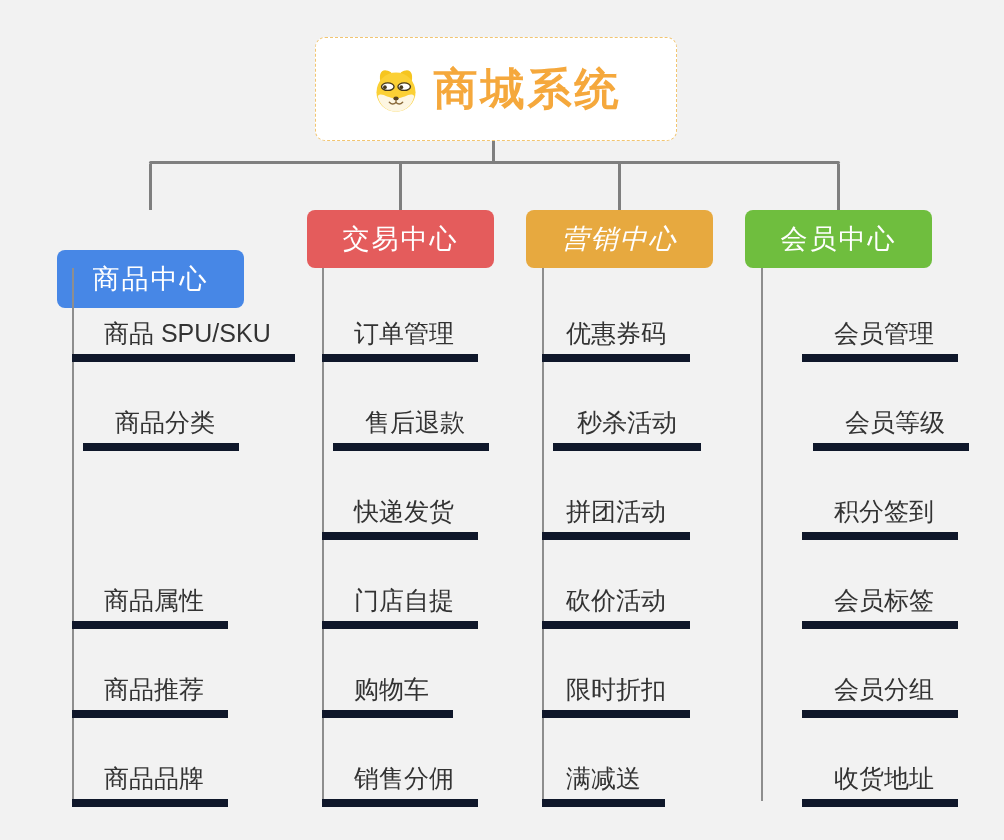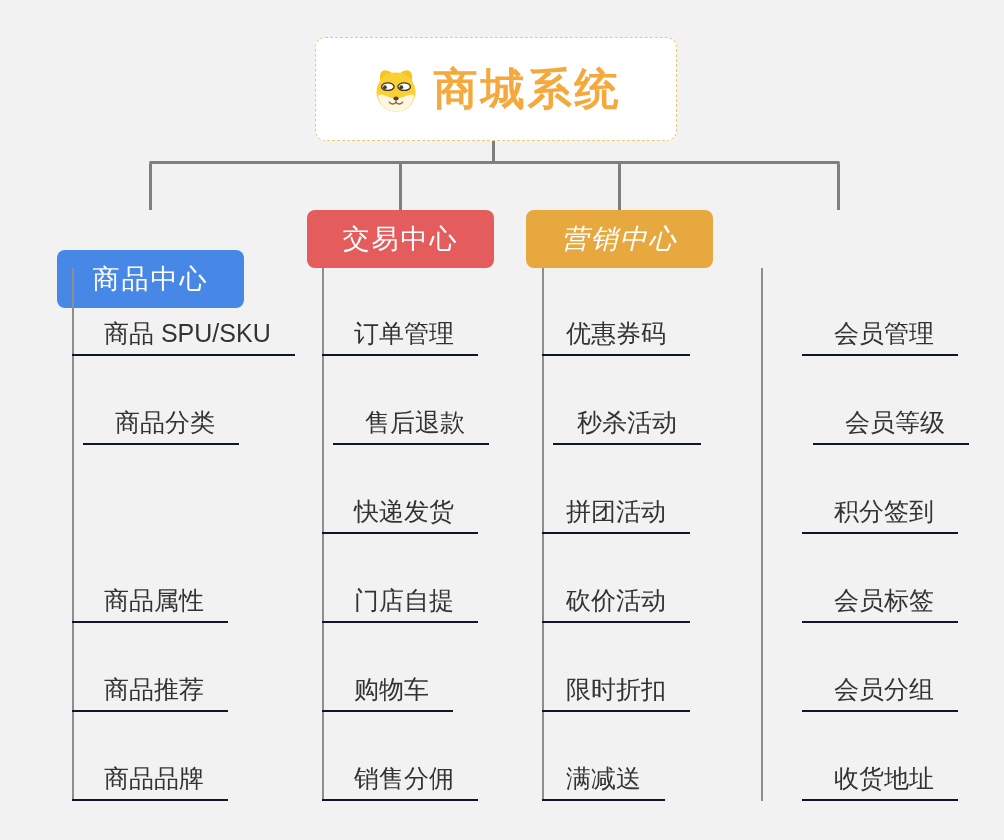--- a/index.html
+++ b/index.html
@@ -68,21 +68,21 @@
   .spine { position: absolute; top: 268px; width: 2px; height: 533px; background: #8e8e8e; }
   .sp0 { left: 72px; }
   .sp1 { left: 322px; }
   .sp2 { left: 542px; }
   .sp3 { left: 761px; }
   
   .leaf {
     position: absolute;
     height: 34px;
     padding: 0 24px 4px 32px;
-    border-bottom: 2px solid #0f172a;
+    border-bottom: 8px solid #0f172a;
     display: flex;
     align-items: flex-end;
     font-size: 25px;
     color: #333333;
     white-space: nowrap;
   }
   .col0 { left: 72px; }
   .col1 { left: 322px; }
   .col2 { left: 542px; padding-left: 24px; }
   .col3 { left: 802px; }
@@ -181,20 +181,23 @@
   <div class="leaf col2 row3">
       <span>砍价活动</span>
     </div>
   <div class="leaf col2 row4">
       <span>限时折扣</span>
     </div>
   <div class="leaf col2 row5">
       <span>满减送</span>
     </div>
 
+  <div class="branch-box bx3">
+    <span>会员中心</span>
+  </div>
   <div class="spine sp3"></div>
   <div class="leaf col3 row0">
       <span>会员管理</span>
     </div>
   <div class="leaf col3 row1">
       <span>会员等级</span>
     </div>
   <div class="leaf col3 row2">
       <span>积分签到</span>
     </div>

